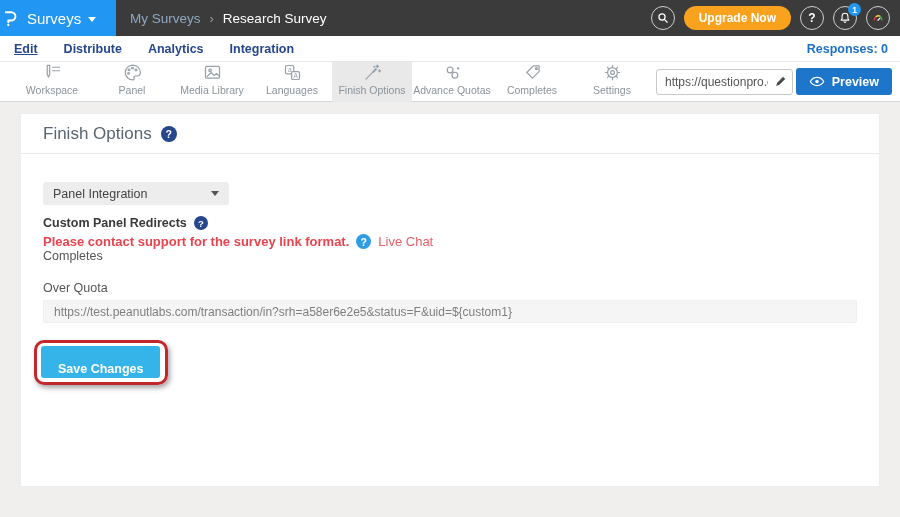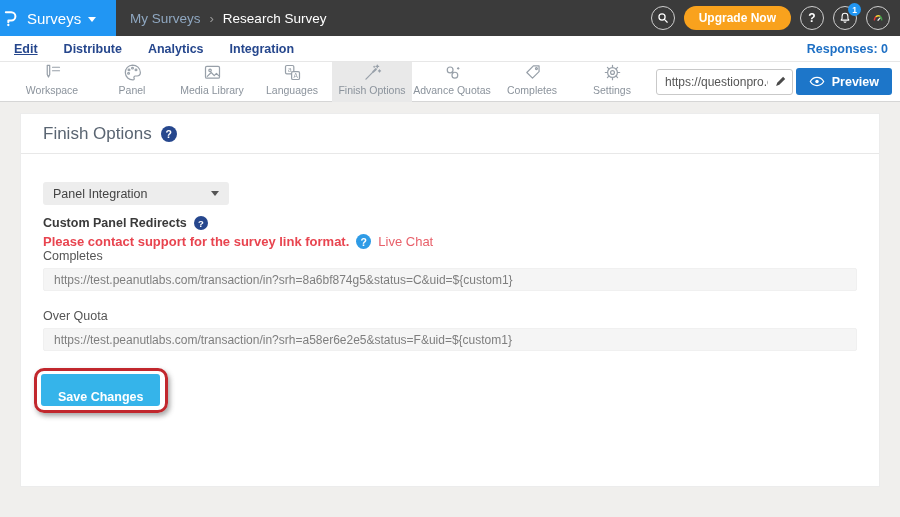--- a/index.html
+++ b/index.html
@@ -245,21 +245,20 @@
       </div>
 
       <div class="note-row">
         <span class="note-text">Please contact support for the survey link format.</span>
         <span class="help-circle chat"></span>
         <span class="live-chat">Live Chat</span>
       </div>
 
       <div>
         <label class="f-label">Completes</label>
-        <input class="f-input" type="text" value="https://test.peanutlabs.com/transaction/in?srh=8a6bf874g5&amp;status=C&amp;uid=${custom1}" style="">
       </div>
 
 
       <div>
         <label class="f-label gap">Over Quota</label>
         <input class="f-input" type="text" value="https://test.peanutlabs.com/transaction/in?srh=a58er6e2e5&amp;status=F&amp;uid=${custom1}" style="">
       </div>
 
       <div class="save-wrap">
         <button class="save-btn">Save Changes</button>

